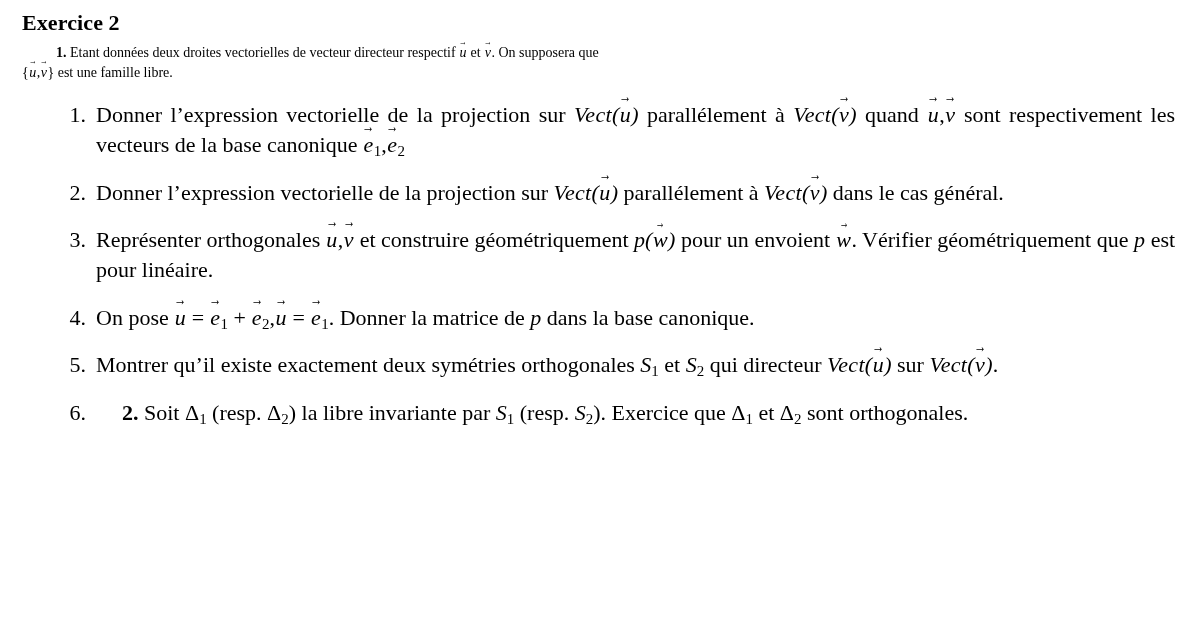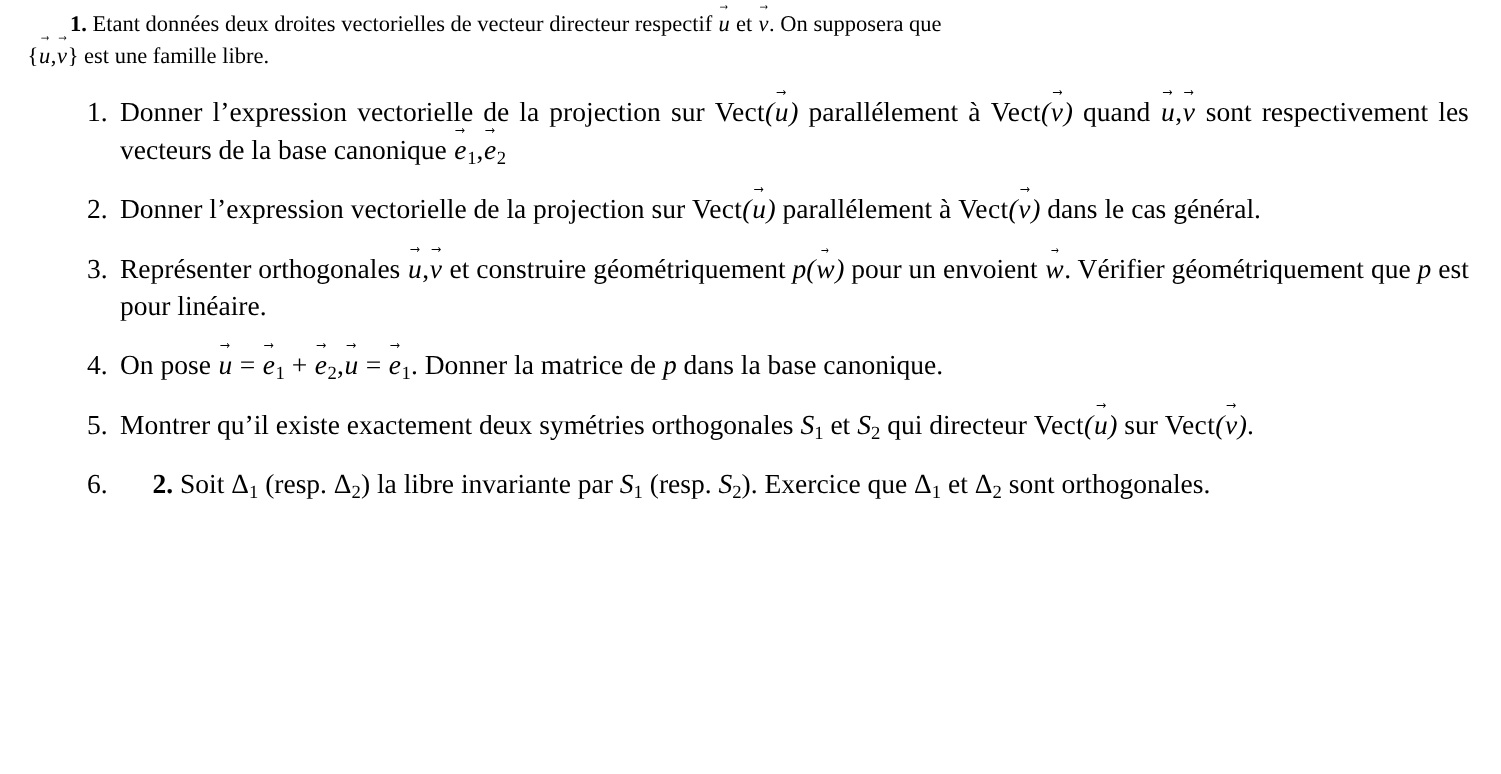--- a/index.html
+++ b/index.html
@@ -22,21 +22,21 @@
     box-sizing: border-box;
   }
   .exercise-title {
     font-weight: bold;
     font-size: 22px;
     line-height: 1.2;
     margin: 10px 0 0 22px;
     letter-spacing: 0.1px;
   }
   .intro {
-    font-size: 18px;
+    font-size: 14px;
     line-height: 1.38;
     margin: 7px 18px 0 22px;
     text-align: justify;
     text-justify: inter-word;
   }
   .intro .lead-num {
     font-weight: bold;
     margin-left: 34px;
   }
   ol.qlist {
@@ -82,33 +82,35 @@
   .vecw::after {
     transform: translateX(-50%) scaleX(0.55);
     top: -0.62em;
   }
   sub {
     font-size: 0.68em;
     line-height: 0;
     vertical-align: -0.28em;
   }
   .vect {
+    font-style: italic;
     letter-spacing: 0.3px;
   }
   .nbsp { white-space: nowrap; }
   .inner-num {
     font-weight: bold;
     margin-left: 26px;
   }
 </style>
 </head>
 <body>
 
 <div class="page">
 
+  <div class="exercise-title">Exercice 2</div>
 
   <div class="intro">
     <span class="lead-num">1.</span>
     <span>Etant données deux droites vectorielles de vecteur directeur respectif</span>
     <span class="vec">u</span>
     <span>et</span>
     <span class="vec">v</span><span>. On supposera que</span>
     <br>
     <span class="nbsp"><span>{</span><span class="vec">u</span><span>,</span><span class="vec">v</span><span>}</span></span>
     <span>est une famille libre.</span>

